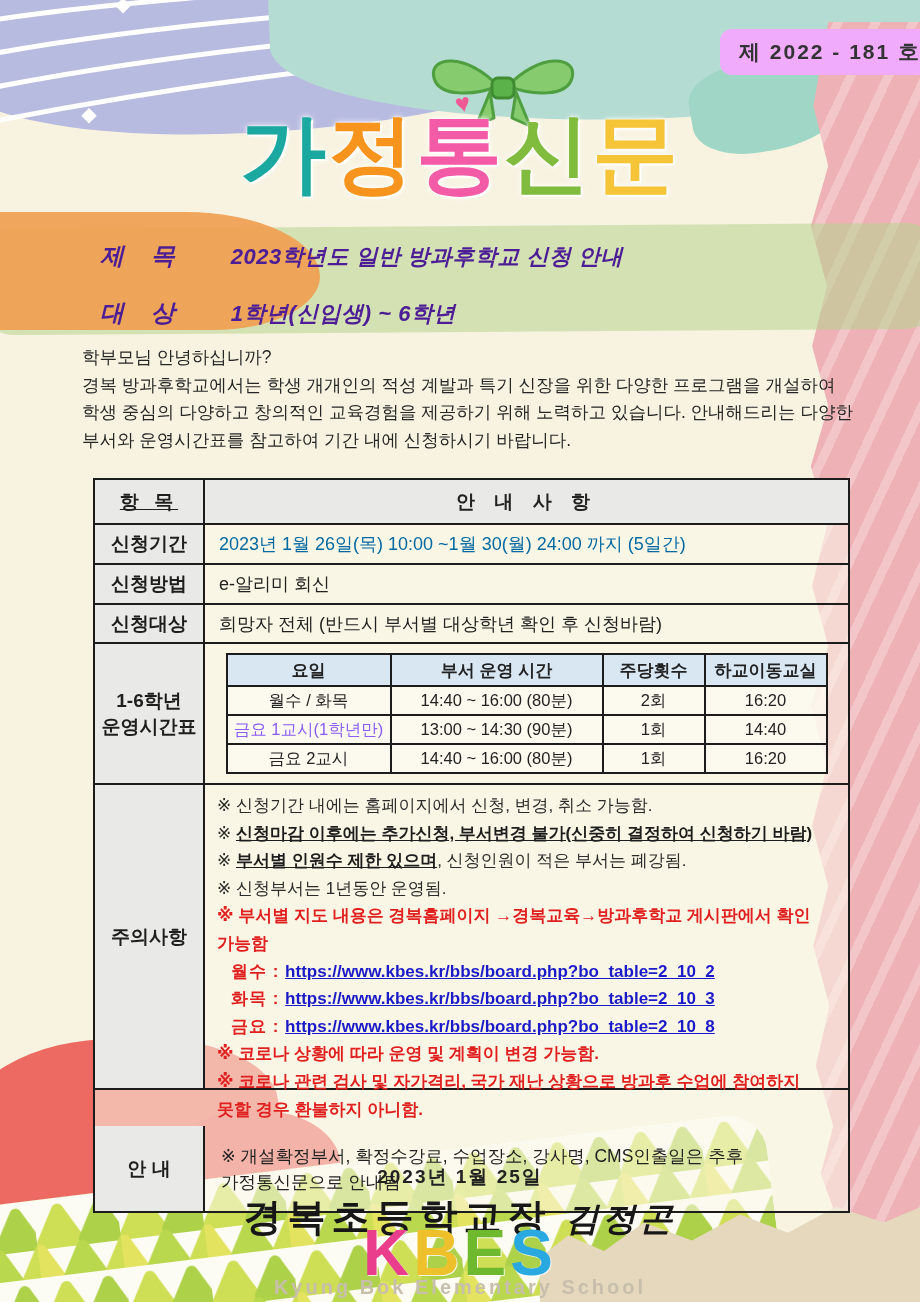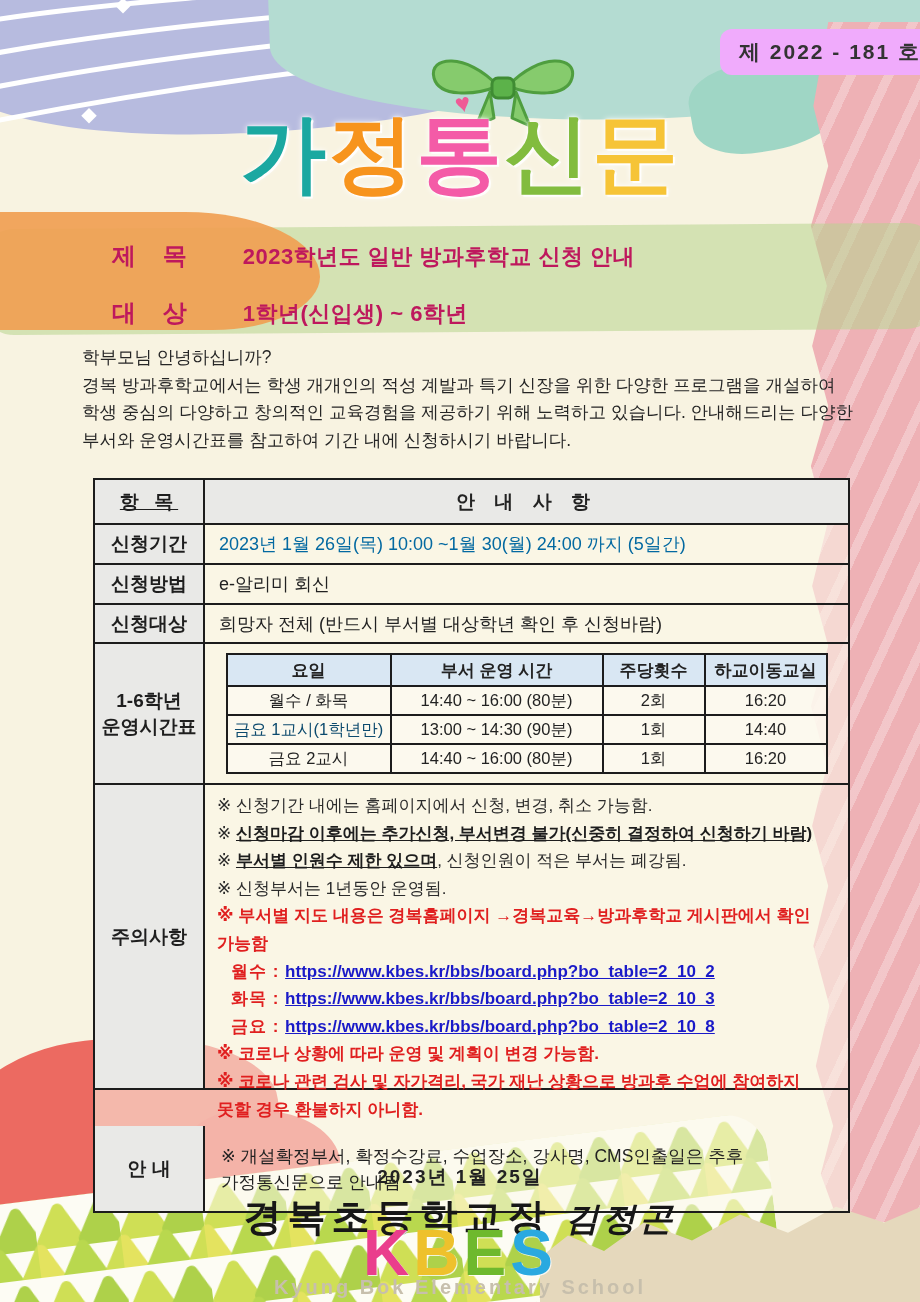--- a/index.html
+++ b/index.html
@@ -37,21 +37,21 @@
     border-radius:12px;display:flex;align-items:center;justify-content:center;z-index:3;
     font-size:21px;font-weight:600;color:#333;letter-spacing:2px;margin-left:36px;}
 
   
   #masthead{position:absolute;left:0;top:96px;width:920px;text-align:center;z-index:3;}
   .mast-letter{font-size:86px;font-weight:900;letter-spacing:2px;
     text-shadow:0 0 2px #fff,0 0 6px #fff,2px 2px 0 rgba(255,255,255,.9);}
   #title-heart{position:absolute;left:455px;top:-8px;font-size:26px;color:#ef5a96;transform:rotate(-12deg);}
 
   
-  .meta-line{position:absolute;left:112px;z-index:3;font-weight:800;color:#be185d;}
+  .meta-line{position:absolute;left:100px;z-index:3;font-weight:800;color:#4c1d95;font-style:italic;}
   #subject-line{top:240px;}
   #target-line{top:297px;}
   .meta-label{font-size:24px;letter-spacing:10px;margin-right:46px;}
   .meta-value{font-size:22px;letter-spacing:.5px;}
 
   
   #greeting{position:absolute;left:82px;top:344px;width:772px;z-index:3;
     font-size:17.5px;line-height:27.5px;color:#262626;font-weight:500;word-break:keep-all;}
 
   
@@ -78,21 +78,21 @@
 
   
   #sched{border-collapse:collapse;font-size:16.5px;background:rgba(253,250,240,.8);}
   #sched th,#sched td{border:2px solid #1c1c1c;text-align:center;padding:0 6px;}
   #sched th{background:#d9e7f3;height:30px;font-weight:600;font-size:17px;}
   #sched td{height:27px;font-weight:500;}
   #sched .c-day{width:150px;}
   #sched .c-time{width:198px;}
   #sched .c-week{width:88px;}
   #sched .c-dis{width:108px;}
-  .day-red{color:#0c4a6e;font-weight:700;}
+  .day-red{color:#8b5cf6;font-weight:700;}
 
   
   .cline{line-height:27.6px;font-size:17px;word-break:keep-all;}
   .sg-plain{color:#2b2b2b;font-weight:500;}
   .sg-bu{color:#1d1d1d;font-weight:800;text-decoration:underline;}
   .sg-rb{color:#e01f1f;font-weight:700;}
   .sg-red{color:#e01f1f;font-weight:600;}
   .sg-rlabel{color:#e01f1f;font-weight:600;margin-left:14px;letter-spacing:1px;}
   .sg-link{color:#1a1ac8;font-weight:700;text-decoration:underline;pointer-events:auto;text-align:center;}
 

